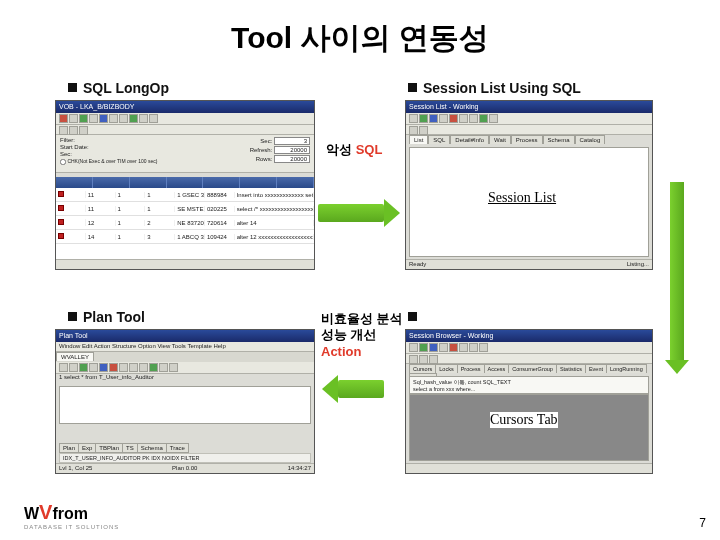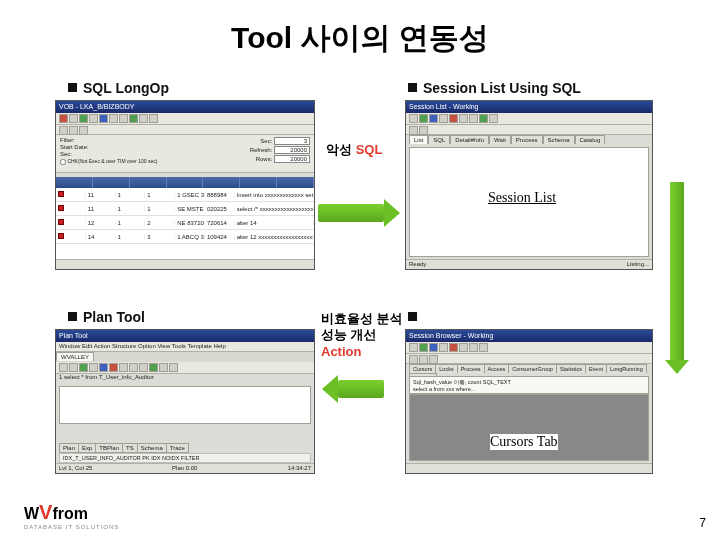--- a/index.html
+++ b/index.html
@@ -282,19 +282,19 @@
 <div class="mid-label" style="top:142px; left:326px;">
   <span>악성 </span><span class="accent">SQL</span>
 </div>
 <div class="mid-label" style="top:311px; left:321px;">
   <span>비효율성 분석</span><br>
   <span>성능 개선</span><br>
   <span class="accent">Action</span>
 </div>
 
 <div class="callout" style="top:190px; left:488px;text-decoration:underline;">Session List</div>
-<div class="callout" style="top:434px; left:490px;text-align:right;">Cursors Tab</div>
+<div class="callout" style="top:412px; left:490px;text-align:right;">Cursors Tab</div>
 
 <div class="logo">
   <span>W</span><span class="V">V</span><span>from</span>
   <span class="sub">DATABASE IT SOLUTIONS</span>
 </div>
 <div class="pagenum">7</div>
 
 </body></html>

